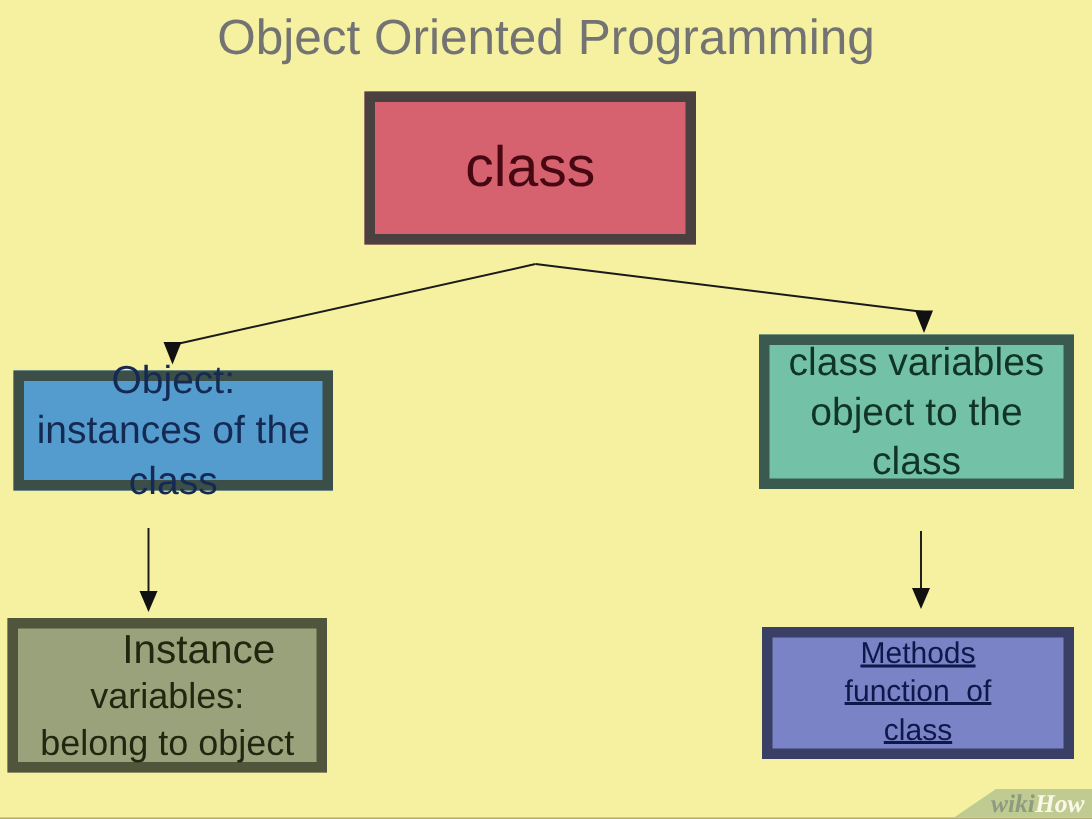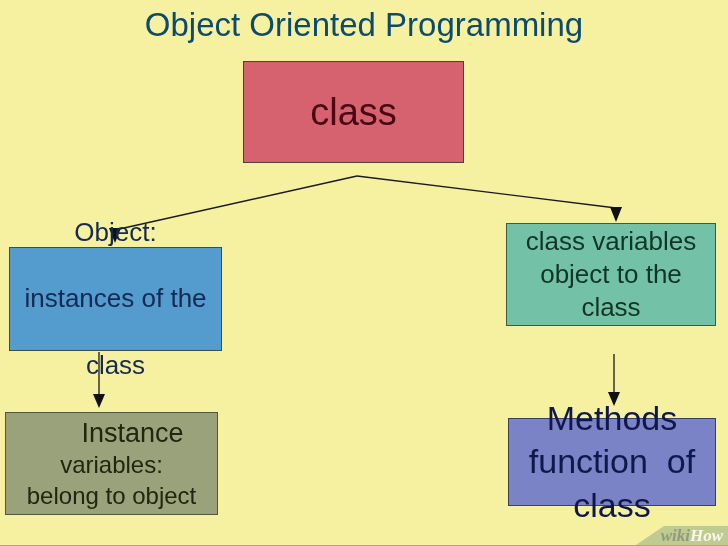--- a/index.html
+++ b/index.html
@@ -12,35 +12,35 @@
     box-sizing:border-box;
   }
   .title{
     position:absolute;top:6px;left:0;right:0;
     text-align:center;
     font-size:33px;
     letter-spacing:0px;
   }
   .node{
     position:absolute;
-    border:1px solid #6d28d9;
+    border:7px solid #6d28d9;
     display:flex;
     flex-direction:column;
     align-items:center;
     justify-content:center;
     text-align:left;
     box-sizing:border-box;
   }
   .node .bline{white-space:pre;line-height:1.28;}
   #node-class{left:243px;top:61px;width:221px;height:102px;font-size:38px;}
-  #node-object{left:9px;top:247px;width:213px;height:104px;font-size:26px;gap:33px;}
+  #node-object{left:9px;top:247px;width:213px;height:80px;font-size:26px;}
   #node-class-variables{left:506px;top:223px;width:210px;height:103px;font-size:26px;}
   #node-instance-variables{left:5px;top:412px;width:213px;height:103px;font-size:24px;}
   #node-instance-variables .bline.big{font-size:27px;margin-left:42px;}
-  #node-methods{left:508px;top:418px;width:208px;height:88px;font-size:34px;}
+  #node-methods{left:508px;top:418px;width:208px;height:88px;font-size:20px;text-decoration:underline;}
   #connectors{position:absolute;left:0;top:0;width:728px;height:546px;pointer-events:none;}
   #connectors line{stroke:#1a1a1a;stroke-width:1.3;}
   #connectors polygon{fill:#111;}
   .watermark{
     position:absolute;
     right:0;bottom:0;
     width:92px;height:19px;
     clip-path:polygon(0 100%, 28px 0, 100% 0, 100% 100%);
     display:flex;
     align-items:center;
@@ -51,21 +51,21 @@
     font-weight:bold;
     font-size:17px;
     line-height:19px;
   }
 </style>
 </head>
 <body>
 
 <div id="canvas" style="background: rgb(245, 241, 160);">
 
-  <div class="title" style="color: #0c4a6e;">Object Oriented Programming</div>
+  <div class="title" style="color: #737373;">Object Oriented Programming</div>
 
   <svg id="connectors" viewBox="0 0 728 546">
 
     <g>
       <line x1="357" y1="176" x2="115" y2="230"></line>
       <polygon points="109,228 121,228 115,243"></polygon>
     </g>
 
     <g>
       <line x1="357" y1="176" x2="616" y2="208"></line>

